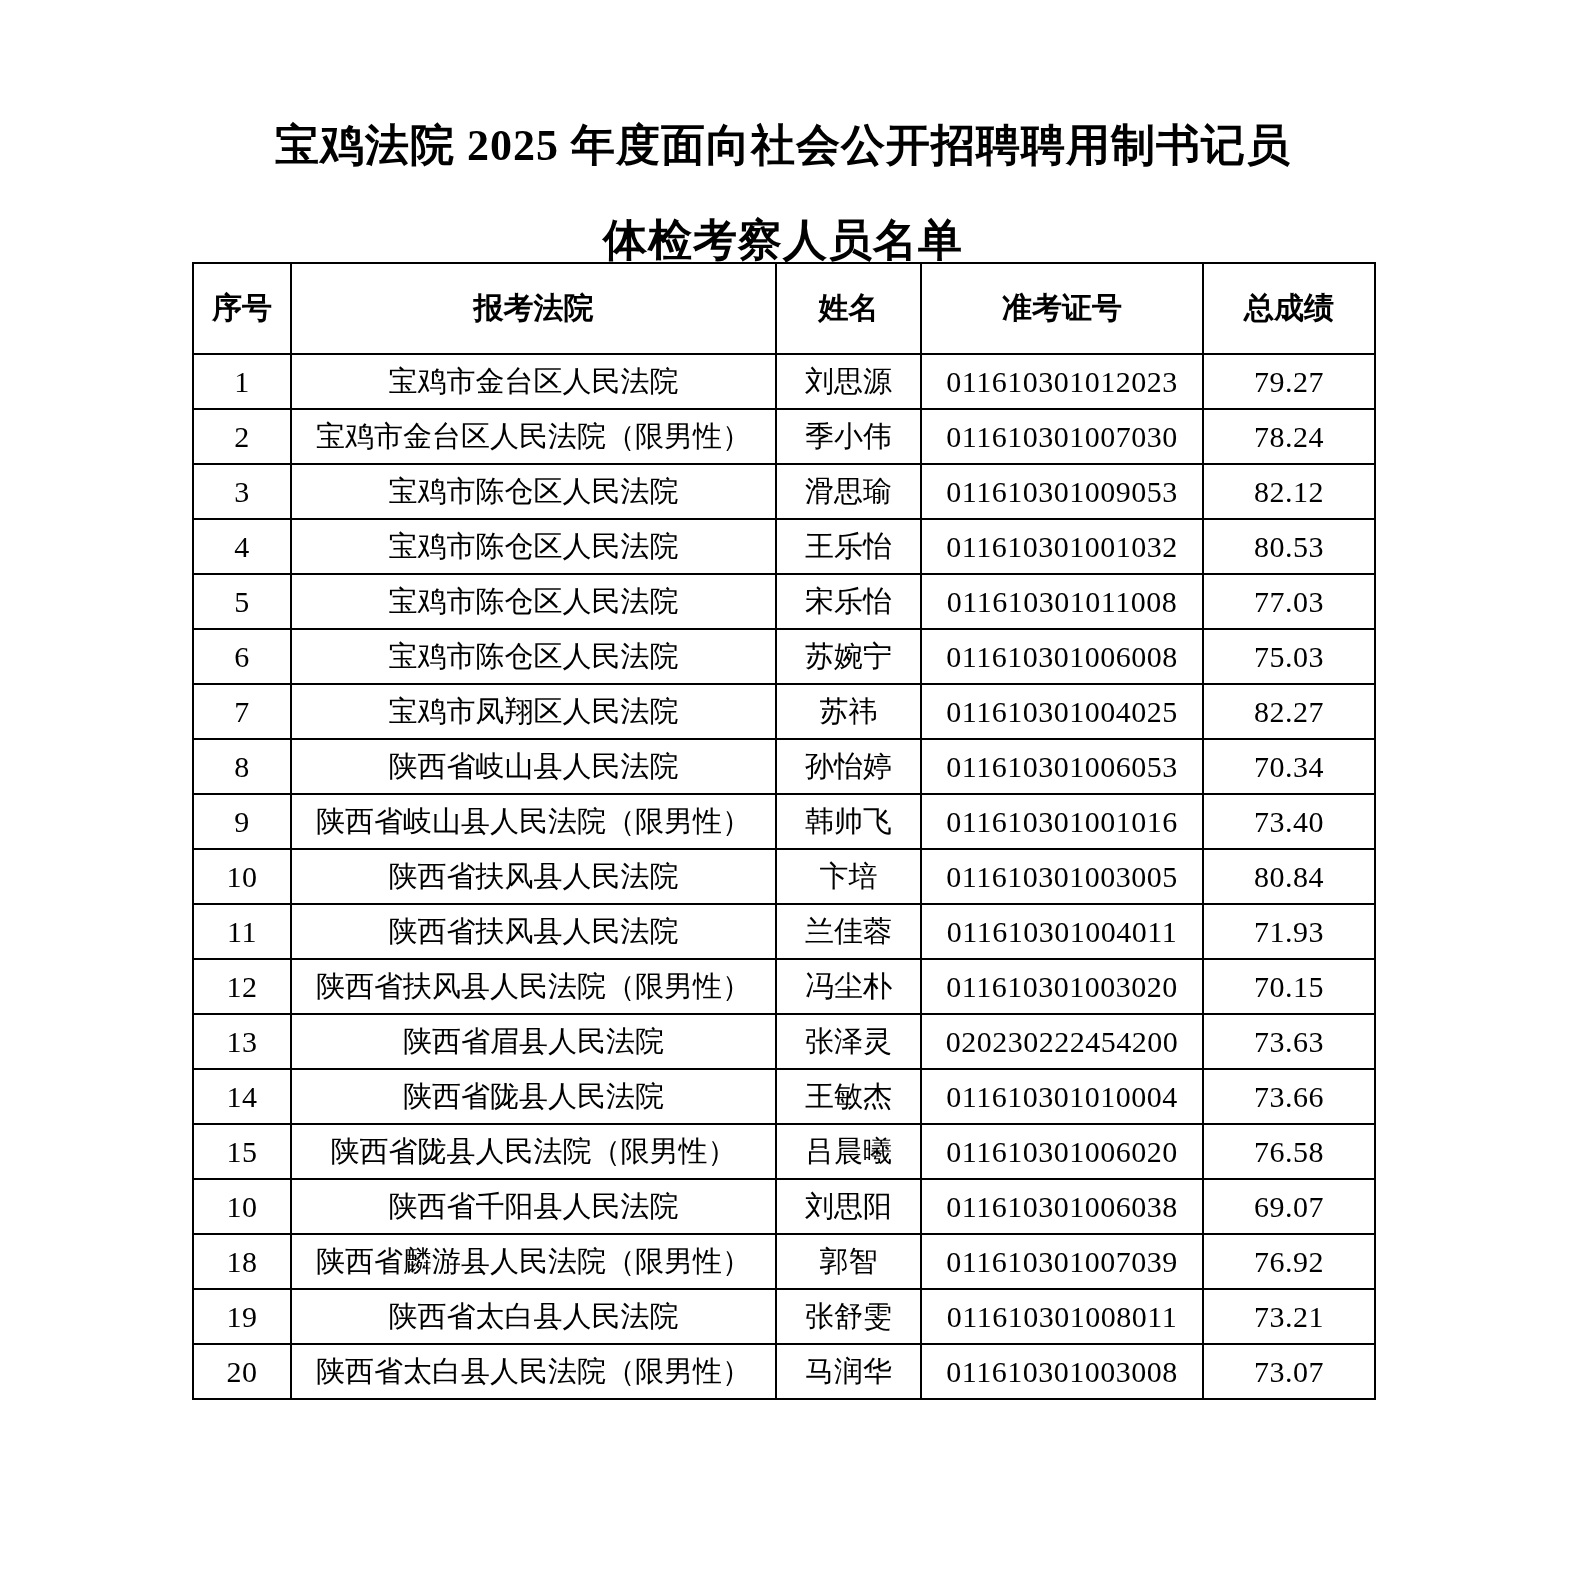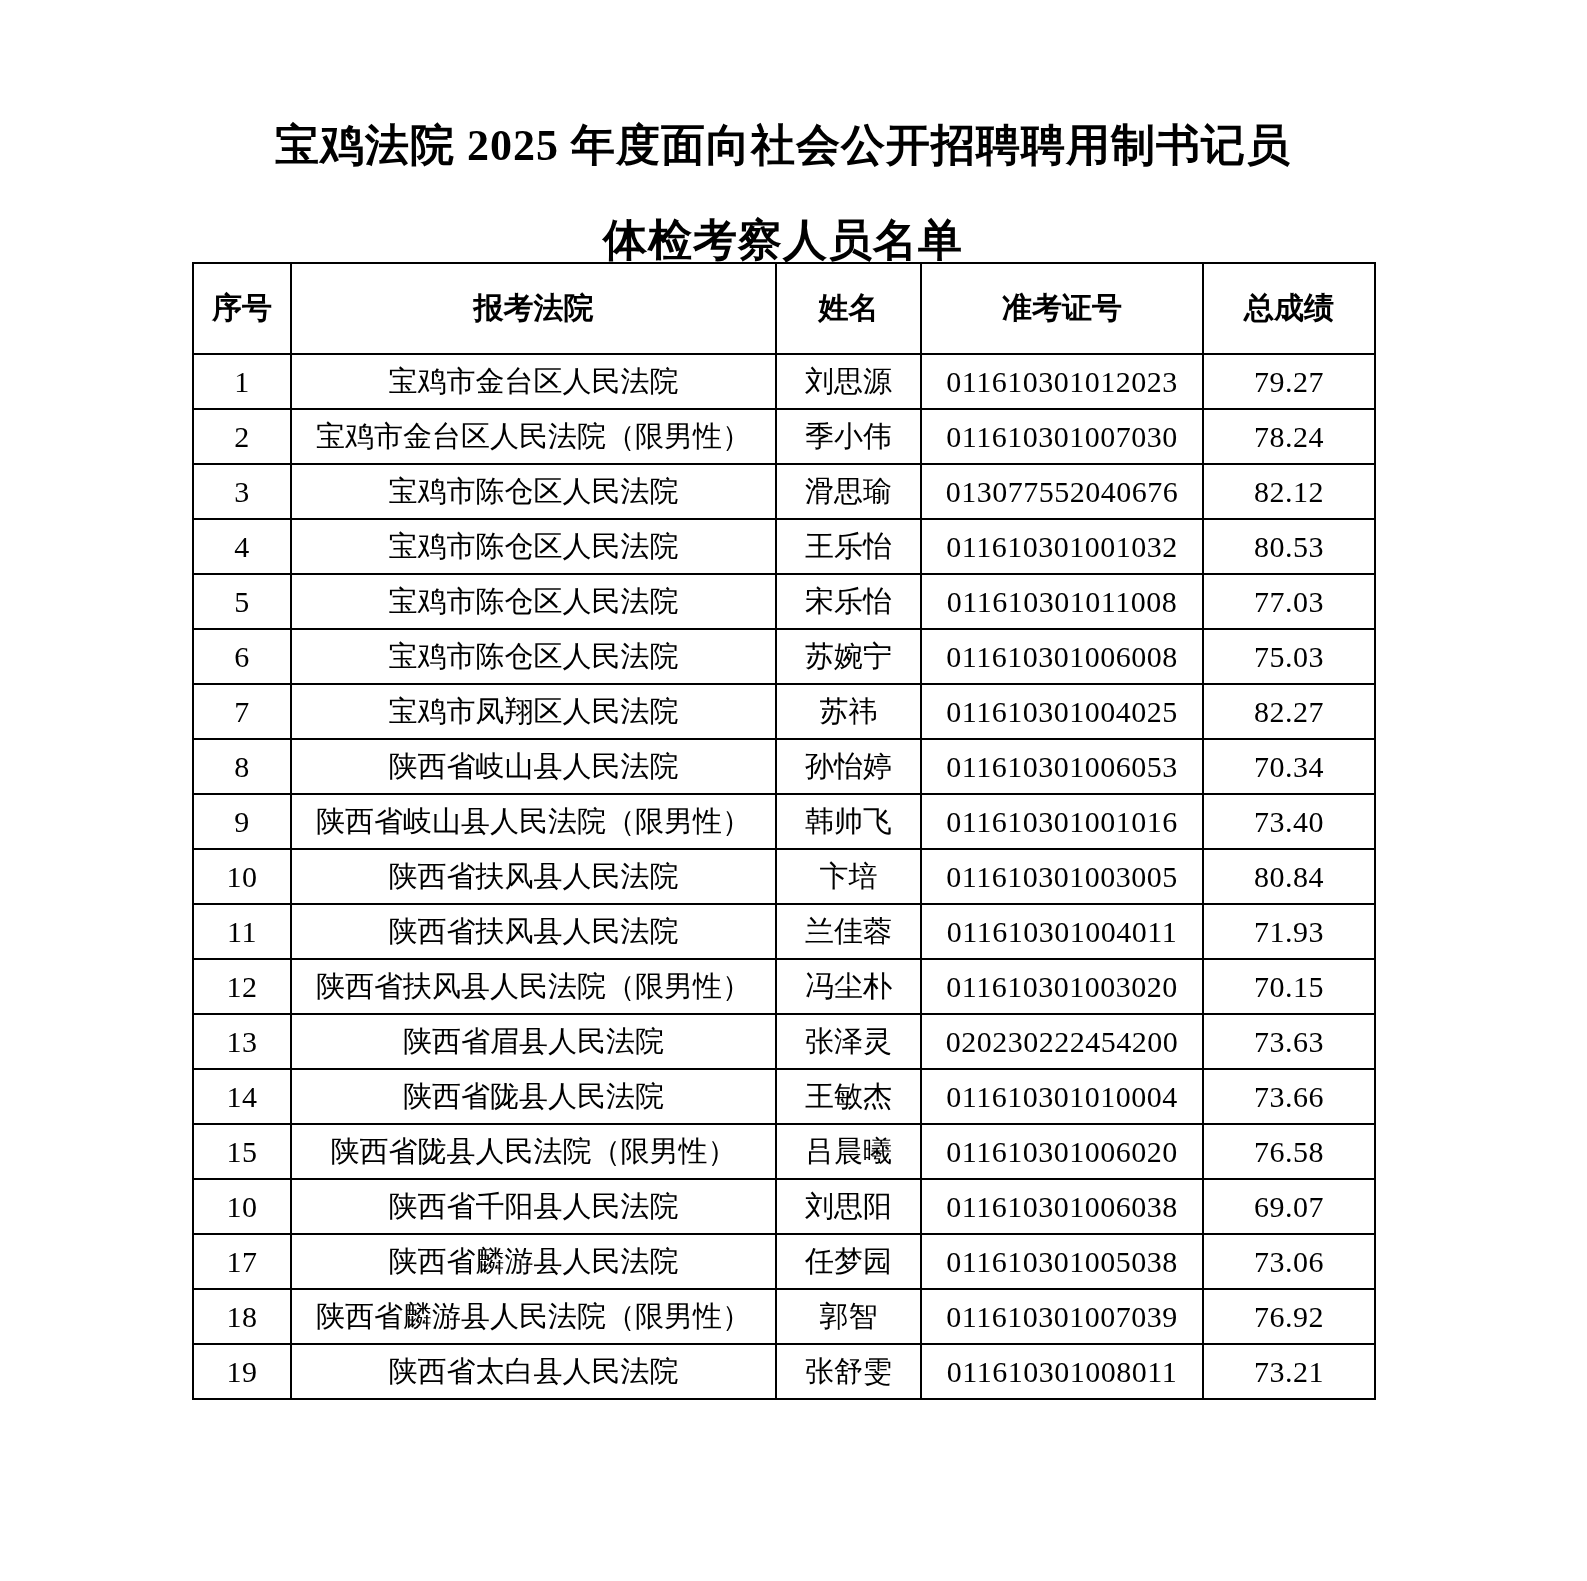--- a/index.html
+++ b/index.html
@@ -95,21 +95,21 @@
         <td class="num">2</td>
         <td>宝鸡市金台区人民法院（限男性）</td>
         <td>季小伟</td>
         <td class="num">011610301007030</td>
         <td class="num">78.24</td>
       </tr>
       <tr>
         <td class="num">3</td>
         <td>宝鸡市陈仓区人民法院</td>
         <td>滑思瑜</td>
-        <td class="num">013077552040676</td>
+        <td class="num">011610301009053</td>
         <td class="num">82.12</td>
       </tr>
       <tr>
         <td class="num">4</td>
         <td>宝鸡市陈仓区人民法院</td>
         <td>王乐怡</td>
         <td class="num">011610301001032</td>
         <td class="num">80.53</td>
       </tr>
       <tr>
@@ -190,34 +190,34 @@
         <td class="num">76.58</td>
       </tr>
       <tr>
         <td class="num">10</td>
         <td>陕西省千阳县人民法院</td>
         <td>刘思阳</td>
         <td class="num">011610301006038</td>
         <td class="num">69.07</td>
       </tr>
       <tr>
-        <td class="num">17</td>
-        <td>陕西省麟游县人民法院</td>
-        <td>任梦园</td>
-        <td class="num">011610301005038</td>
-        <td class="num">73.06</td>
-      </tr>
-      <tr>
         <td class="num">18</td>
         <td>陕西省麟游县人民法院（限男性）</td>
         <td>郭智</td>
         <td class="num">011610301007039</td>
         <td class="num">76.92</td>
       </tr>
       <tr>
         <td class="num">19</td>
         <td>陕西省太白县人民法院</td>
         <td>张舒雯</td>
         <td class="num">011610301008011</td>
         <td class="num">73.21</td>
       </tr>
+      <tr>
+        <td class="num">20</td>
+        <td>陕西省太白县人民法院（限男性）</td>
+        <td>马润华</td>
+        <td class="num">011610301003008</td>
+        <td class="num">73.07</td>
+      </tr>
     </tbody>
 </table>
 
 </body></html>

